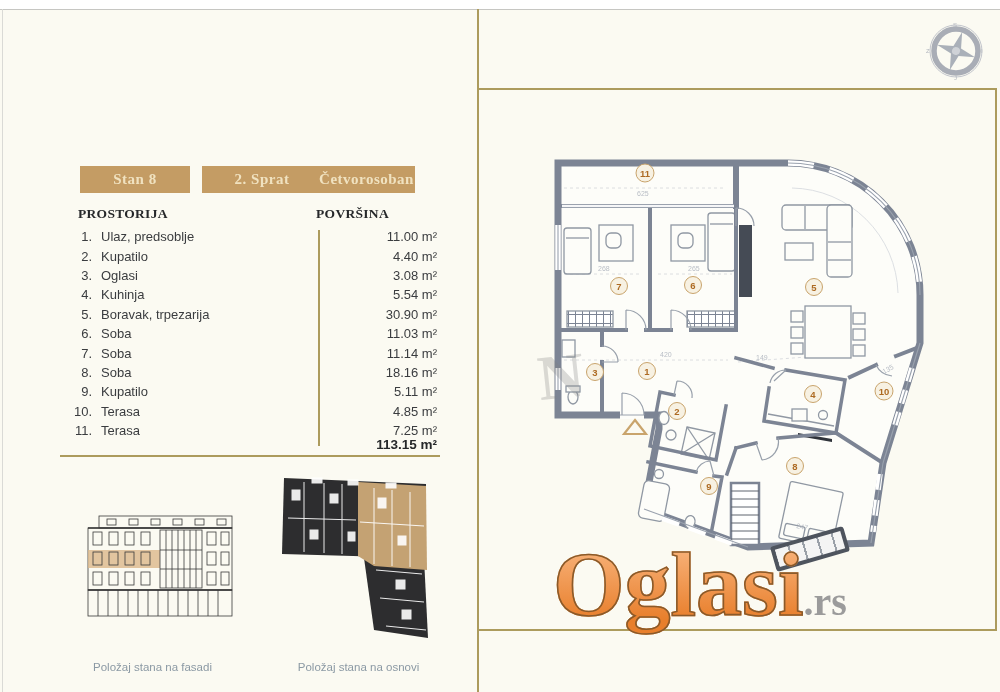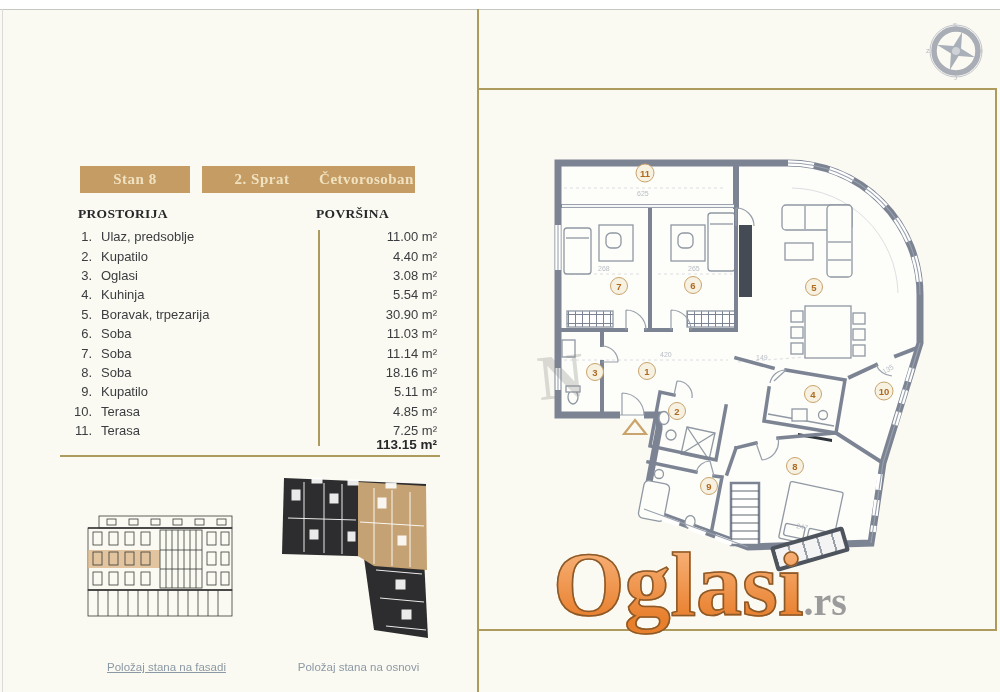--- a/index.html
+++ b/index.html
@@ -213,21 +213,21 @@
       <rect x="100" y="28" width="8" height="10" fill="#fff"></rect>
         <rect x="120" y="66" width="8" height="9" fill="#fff"></rect>
         <rect x="118" y="110" width="9" height="9" fill="#fff"></rect>
         <rect x="124" y="140" width="9" height="9" fill="#fff"></rect>
       <rect x="34" y="8" width="10" height="5" fill="#fff"></rect>
         <rect x="70" y="10" width="10" height="5" fill="#fff"></rect>
         <rect x="108" y="13" width="10" height="5" fill="#fff"></rect>
     </g>
   </svg>
 
-  <div class="caption" style="left:64px;text-decoration:underline;">Položaj stana na fasadi</div>
+  <div class="caption" style="left:50px;">Položaj stana na fasadi</div>
   <div class="caption" style="left:256px;">Položaj stana na osnovi</div>
 
   <svg class="abs" style="left:925px;top:20px;" width="62" height="62" viewBox="0 0 62 62">
     <circle cx="31" cy="31" r="26" stroke="#c2c5cc" stroke-width="1" fill="none"></circle>
     <circle cx="31" cy="31" r="22" stroke="#a9adb6" stroke-width="5.5" fill="none"></circle>
     <g transform="rotate(18 31 31)">
       <path d="M31,11 L35,27 L51,31 L35,35 L31,51 L27,35 L11,31 L27,27 Z" fill="#aab0b9"></path>
       <circle cx="31" cy="31" r="4" fill="#cfd2d7"></circle>
     </g>
     <g fill="#b3b7bf" font-size="6">

